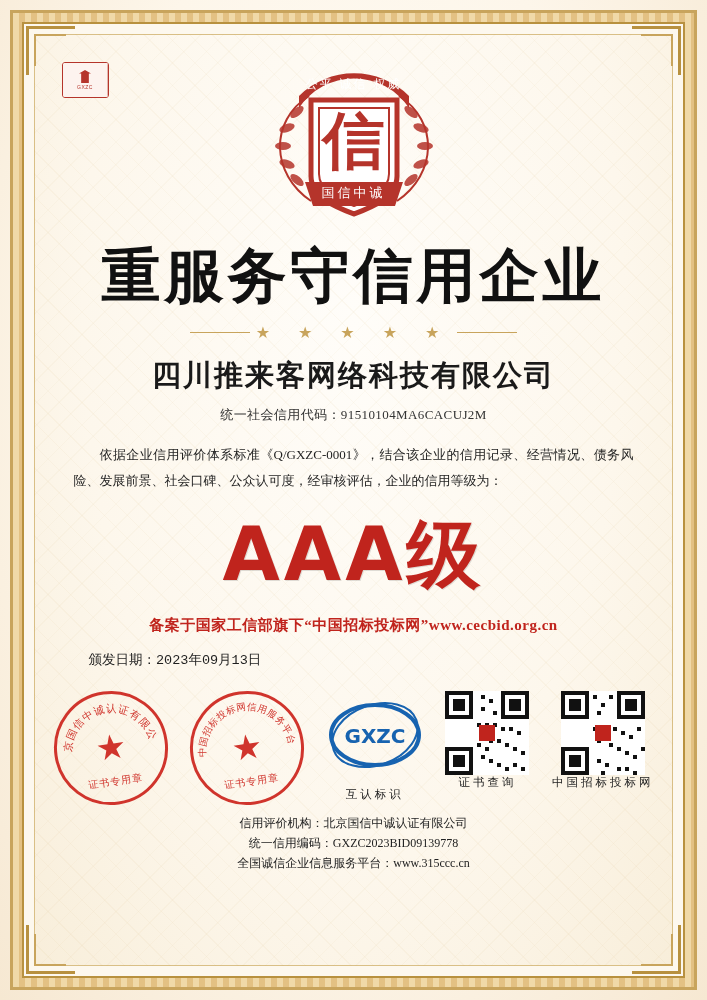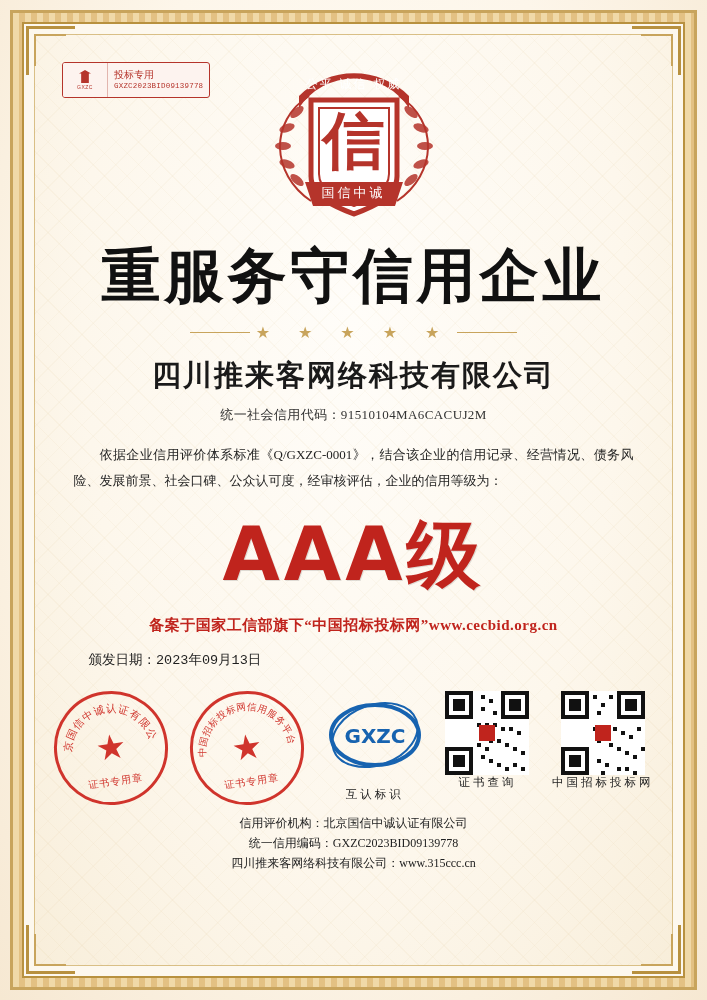--- a/index.html
+++ b/index.html
@@ -204,24 +204,20 @@
   <div class="corner-in ci-tr"></div>
   <div class="corner-in ci-bl"></div>
   <div class="corner-in ci-br"></div>
 
   <div class="content">
 
     <div class="bid-stamp">
       <div class="bid-logo">
         <div class="mark"></div>
         <div class="sub">GXZC</div>
-      </div>
-      <div class="bid-text">
-        <div class="t1">投标专用</div>
-        <div class="t2">GXZC2023BID09139778</div>
       </div>
     </div>
 
     <div class="emblem">
       <svg width="230" height="175" viewBox="0 0 230 175" xmlns="http://www.w3.org/2000/svg">
 
         <g stroke="#b5342b" fill="none" stroke-width="2">
           <path d="M70 40 C30 65 32 118 72 145"></path>
           <path d="M160 40 C200 65 198 118 158 145"></path>
         </g>
@@ -404,17 +400,17 @@
           <rect x="8.5" y="8.5" width="4" height="4" fill="#c0241d"></rect>
         </svg>
         <div class="qr-label">中国招标投标网</div>
       </div>
 
     </div>
 
     <div class="footer">
       <div>信用评价机构：北京国信中诚认证有限公司</div>
       <div class="mono">统一信用编码：GXZC2023BID09139778</div>
-      <div>四川推来客网络科技有限公司：www.315ccc.cn</div>
+      <div>全国诚信企业信息服务平台：www.315ccc.cn</div>
     </div>
 
   </div>
 </div>
 
 </body></html>

